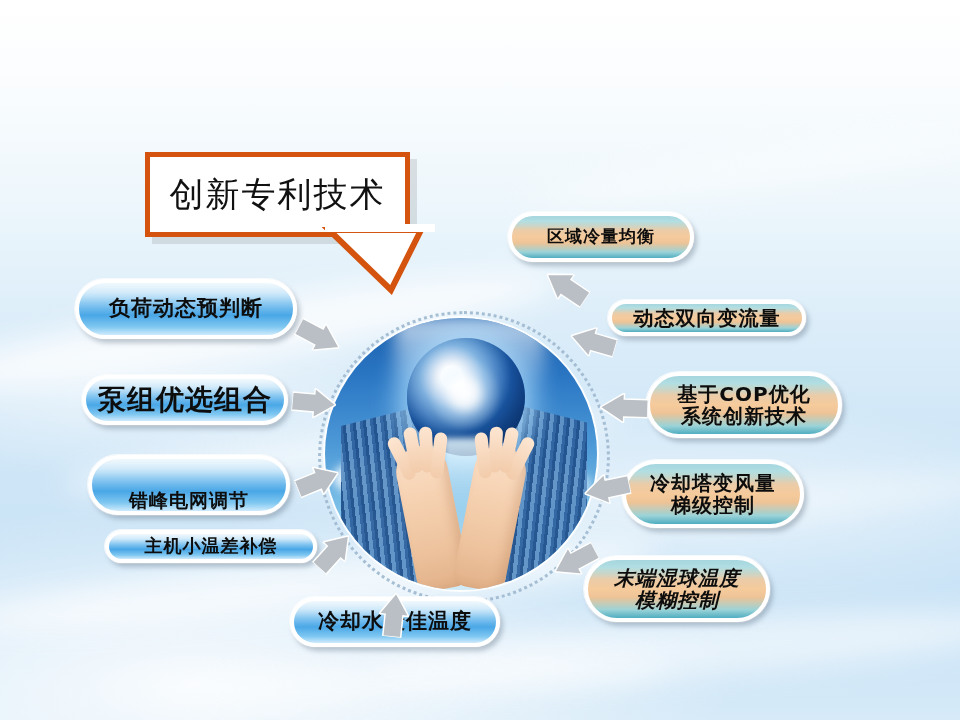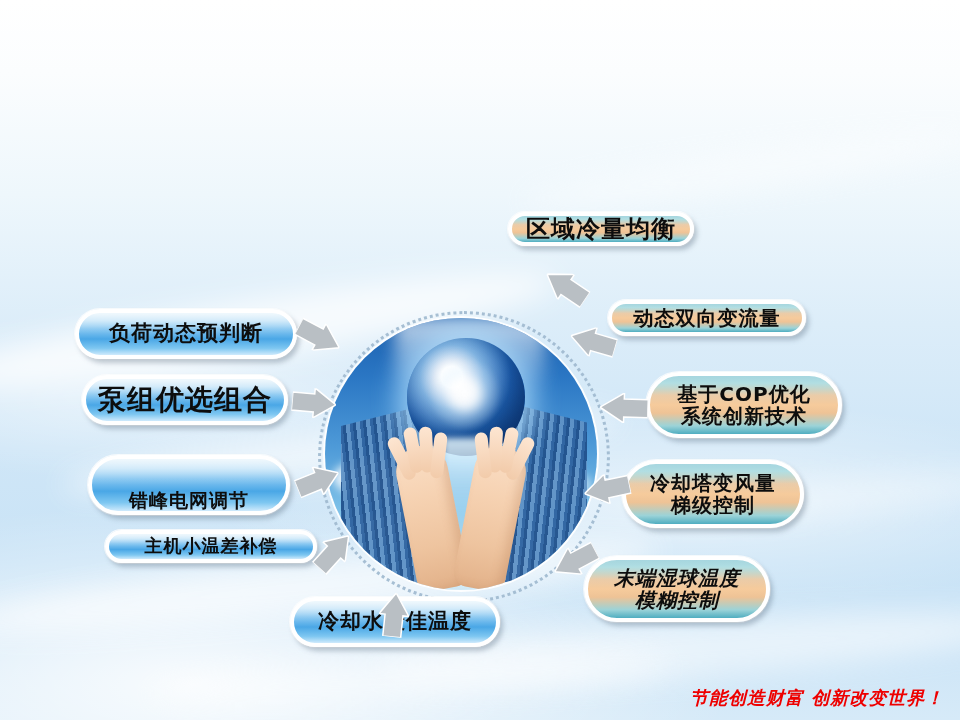--- a/index.html
+++ b/index.html
@@ -149,20 +149,28 @@
 
   <div class="cloud c1"></div>
   <div class="cloud c2"></div>
   <div class="cloud c3"></div>
   <div class="cloud c4"></div>
   <div class="cloud c5"></div>
   <div class="cloud c6"></div>
   <div class="cloud c7"></div>
 
 
+  <div id="callout">
+    <div id="callout-box"></div>
+    <div id="callout-text">创新专利技术</div>
+    <svg id="callout-tail" viewBox="0 0 110 70">
+      <polygon points="4,6 96,6 66,66" fill="#ffffff" stroke="#d4540f" stroke-width="6" stroke-linejoin="miter"></polygon>
+      <rect x="0" y="0" width="110" height="8" fill="#ffffff"></rect>
+    </svg>
+  </div>
 
   <div id="center-img">
     <div class="ci ci-sky"></div>
     <div class="ci ci-cloud" style="left:8px;top:140px;width:96px;height:40px;"></div>
     <div class="ci ci-cloud" style="left:30px;top:196px;width:70px;height:28px;opacity:.75;"></div>
     <div class="ci ci-cloud" style="right:6px;top:150px;width:84px;height:34px;opacity:.7;"></div>
     <div class="ci ci-cloud" style="left:96px;top:232px;width:110px;height:34px;opacity:.8;"></div>
     <div class="ci ci-bldgL"></div>
     <div class="ci ci-bldgR"></div>
     <div class="ci ci-beam"></div>
@@ -178,26 +186,26 @@
     <div class="hand handR">
       <div class="finger" style="right:2px;top:-14px;transform:rotate(16deg);"></div>
       <div class="finger" style="right:15px;top:-20px;"></div>
       <div class="finger" style="right:28px;top:-18px;transform:rotate(-8deg);"></div>
       <div class="finger" style="right:39px;top:-10px;transform:rotate(-18deg);"></div>
     </div>
   </div>
   <div id="center-ring"></div>
 
   <div id="nodes">
-      <div class="pill pill-blue" style="left: 75px; top: 309px; width: 222px; height: 50px; font-size: 21px;"><span>负荷动态预判断</span></div>
+      <div class="pill pill-blue" style="left: 75px; top: 279px; width: 222px; height: 60px; font-size: 21px;"><span>负荷动态预判断</span></div>
       <div class="pill pill-blue" style="left: 82px; top: 375px; width: 206px; height: 50px; font-size: 28px;"><span>泵组优选组合</span></div>
       <div class="pill pill-blue" style="left: 88px; top: 455px; width: 202px; height: 60px; font-size: 19px; align-items: flex-end;"><span>错峰电网调节</span></div>
       <div class="pill pill-blue" style="left: 105px; top: 530px; width: 212px; height: 33px; font-size: 18px;"><span>主机小温差补偿</span></div>
       <div class="pill pill-blue" style="left: 290px; top: 597px; width: 210px; height: 50px; font-size: 21px;"><span>冷却水最佳温度</span></div>
-      <div class="pill pill-warm" style="left: 508px; top: 212px; width: 186px; height: 34px; font-size: 24px;"><span>区域冷量均衡</span></div>
+      <div class="pill pill-warm" style="left: 508px; top: 212px; width: 186px; height: 50px; font-size: 17px;"><span>区域冷量均衡</span></div>
       <div class="pill pill-warm" style="left: 608px; top: 300px; width: 198px; height: 36px; font-size: 20px;"><span>动态双向变流量</span></div>
       <div class="pill pill-warm" style="left: 646px; top: 372px; width: 196px; height: 66px; font-size: 20px;"><span>基于COP优化
 系统创新技术</span></div>
       <div class="pill pill-warm" style="left: 622px; top: 460px; width: 182px; height: 68px; font-size: 20px; justify-content: center;"><span>冷却塔变风量
 梯级控制</span></div>
       <div class="pill pill-warm" style="left: 584px; top: 556px; width: 186px; height: 66px; font-size: 20px; font-style: italic;"><span>末端湿球温度
 模糊控制</span></div>
       <svg class="arrow" width="46" height="30" viewBox="0 0 46 30" style="left: 296px; top: 322px; transform: rotate(28deg);">
         <polygon points="0,6 23,6 23,0 46,15 23,30 23,24 0,24" fill="#b9bfc4" stroke="#ffffff" stroke-width="1.5"></polygon>
       </svg>
@@ -223,14 +231,13 @@
         <polygon points="0,6 24,6 24,0 48,15 24,30 24,24 0,24" fill="#b9bfc4" stroke="#ffffff" stroke-width="1.5"></polygon>
       </svg>
       <svg class="arrow" width="46" height="30" viewBox="0 0 46 30" style="left: 584px; top: 474px; transform: rotate(168deg);">
         <polygon points="0,6 23,6 23,0 46,15 23,30 23,24 0,24" fill="#b9bfc4" stroke="#ffffff" stroke-width="1.5"></polygon>
       </svg>
       <svg class="arrow" width="46" height="30" viewBox="0 0 46 30" style="left: 552px; top: 546px; transform: rotate(152deg);">
         <polygon points="0,6 23,6 23,0 46,15 23,30 23,24 0,24" fill="#b9bfc4" stroke="#ffffff" stroke-width="1.5"></polygon>
       </svg>
     </div>
 
-  <div id="slogan">节能创造财富 创新改变世界！</div>
 </div>
 
 </body></html>

